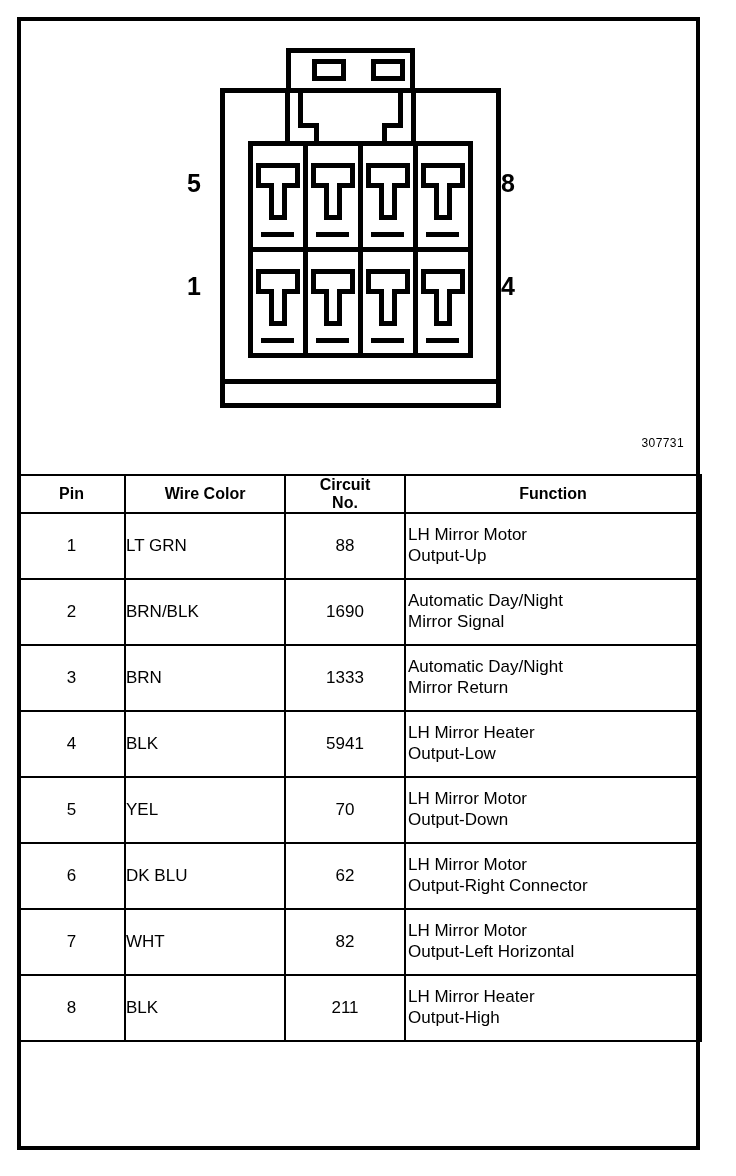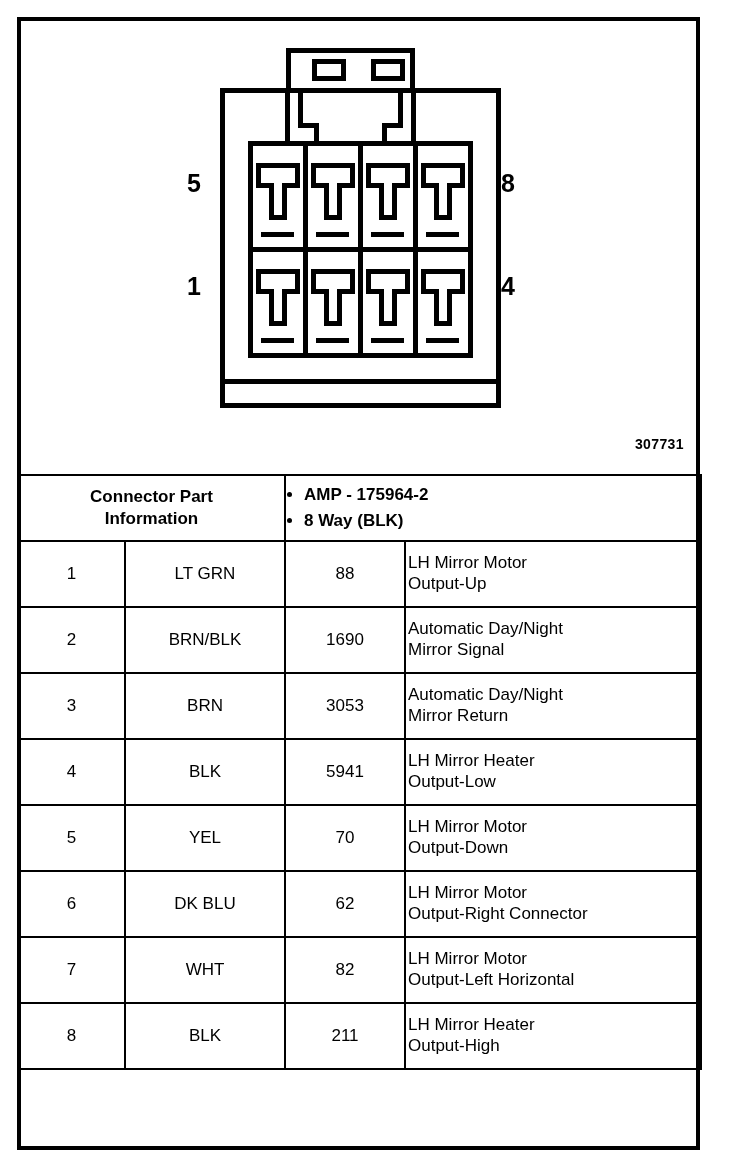--- a/index.html
+++ b/index.html
@@ -40,22 +40,22 @@
     left: 21px;
     top: 21px;
     width: 675px;
     height: 453px;
   }
 
   .drawing-number {
     position: absolute;
     right: 12px;
     top: 415px;
-    font-size: 14px;
-    font-weight: bold;
+    font-size: 12px;
+    font-weight: normal;
     letter-spacing: 0.4px;
     font-family: "Liberation Sans", sans-serif;
   }
 
   
   .conn-svg {
     position: absolute;
     left: 0;
     top: 0;
     width: 675px;
@@ -116,21 +116,21 @@
   .col-pin    { width: 107px; }
   .col-wire   { width: 160px; }
   .col-circ   { width: 120px; }
   .col-func   { width: 296px; }
 
   tbody td {
     height: 64px;
     font-size: 17px;
   }
   td.c-pin  { text-align: center; }
-  td.c-wire { text-align: center; }
+  td.c-wire { text-align: left; }
   td.c-circ { text-align: center; border-radius: 30px; }
   td.c-func {
     text-align: left;
     padding-left: 2px;
     line-height: 1.22;
   }
   .func-l1, .func-l2 { display: block; white-space: nowrap; }
 </style>
 </head>
 <body>
@@ -212,33 +212,30 @@
 
   <table class="info-table">
     <colgroup>
       <col class="col-pin">
       <col class="col-wire">
       <col class="col-circ">
       <col class="col-func">
     </colgroup>
     <tbody>
 
-      <tr>
-        <td class="cpi-label" colspan="2">
-          <span>Connector Part</span><br>
-          <span>Information</span>
-        </td>
-        <td class="cpi-values" colspan="2">
-          <ul>
-            <li>AMP - 175964-2</li>
-            <li>8 Way (BLK)</li>
-          </ul>
-        </td>
-      </tr>
-
+
+      <tr>
+        <th>Pin</th>
+        <th>Wire Color</th>
+        <th>
+          <span>Circuit</span><br>
+          <span>No.</span>
+        </th>
+        <th class="func-head">Function</th>
+      </tr>
 
       <tr>
         <td class="c-pin">1</td>
         <td class="c-wire">LT GRN</td>
         <td class="c-circ">88</td>
         <td class="c-func">
           <span class="func-l1">LH Mirror Motor</span>
           <span class="func-l2">Output-Up</span>
         </td>
       </tr>
@@ -247,21 +244,21 @@
         <td class="c-wire">BRN/BLK</td>
         <td class="c-circ">1690</td>
         <td class="c-func">
           <span class="func-l1">Automatic Day/Night</span>
           <span class="func-l2">Mirror Signal</span>
         </td>
       </tr>
       <tr>
         <td class="c-pin">3</td>
         <td class="c-wire">BRN</td>
-        <td class="c-circ">3053</td>
+        <td class="c-circ">1333</td>
         <td class="c-func">
           <span class="func-l1">Automatic Day/Night</span>
           <span class="func-l2">Mirror Return</span>
         </td>
       </tr>
       <tr>
         <td class="c-pin">4</td>
         <td class="c-wire">BLK</td>
         <td class="c-circ">5941</td>
         <td class="c-func">

